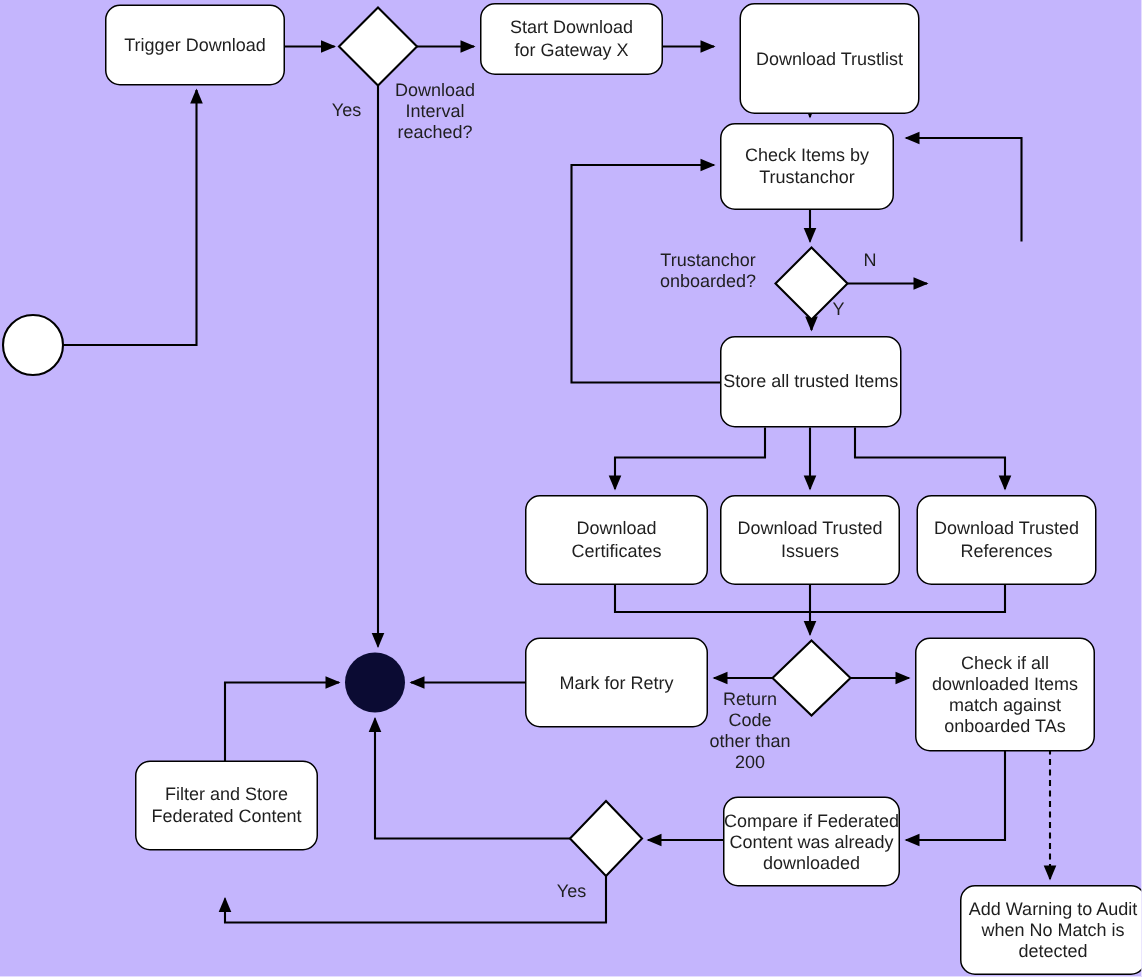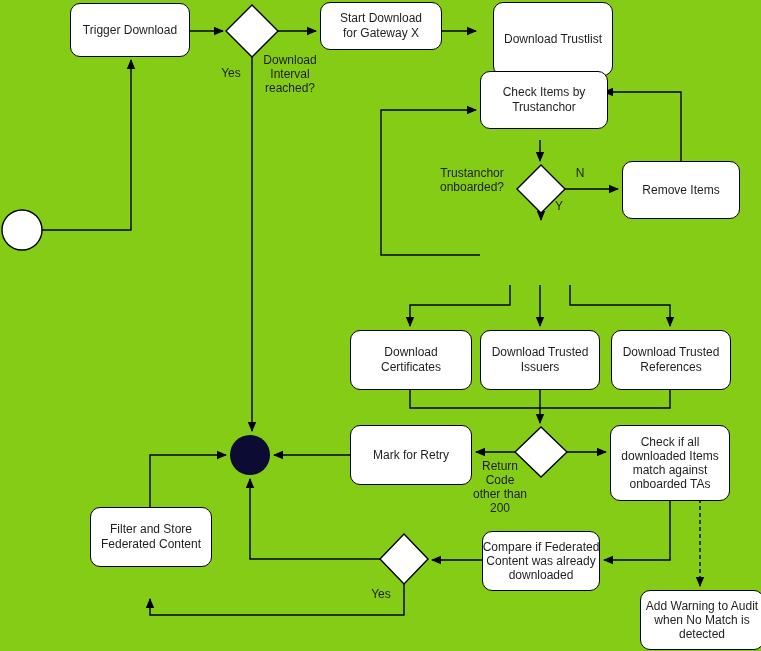--- a/index.html
+++ b/index.html
@@ -1,20 +1,20 @@
 <!DOCTYPE html>
 <html><head>
 <meta charset="utf-8">
 <style>
   html, body { margin: 0; padding: 0; background: #ffffff; }
   .canvas {
     position: relative;
     width: 761px;
     height: 651px;
-    background: #84cc16;
+    background: #c4b5fd;
     font-family: "Liberation Sans", sans-serif;
     overflow: hidden;
   }
   .canvas svg { position: absolute; left: 0; top: 0; }
   .node {
     position: absolute;
     box-sizing: border-box;
     background: #ffffff;
     border: 1.4px solid #000000;
     border-radius: 10px;
@@ -85,23 +85,23 @@
 
       <circle cx="22" cy="230" r="20" fill="#ffffff"></circle>
       <circle cx="250" cy="455" r="20" stroke="none" fill="#0b0b33"></circle>
     </g>
   </svg>
 
   <div class="node" style="left:70px;top:3px;width:120px;height:54px">Trigger Download</div>
   <div class="node" style="left:320px;top:2px;width:122px;height:48px">Start Download
 for Gateway X</div>
   <div class="node" style="left:493px;top:2px;width:120px;height:74px">Download Trustlist</div>
-  <div class="node" style="left:480px;top:71px;width:128px;height:58px">Check Items by
+  <div class="node" style="left:480px;top:82px;width:116px;height:58px">Check Items by
 Trustanchor</div>
-  <div class="node" style="left:622px;top:161px;width:118px;height:58px">Remove Items</div>
+  <div class="node" style="left:480px;top:224px;width:121px;height:61px">Store all trusted Items</div>
   <div class="node" style="left:350px;top:330px;width:122px;height:60px">Download
 Certificates</div>
   <div class="node" style="left:480px;top:330px;width:120px;height:60px">Download Trusted
 Issuers</div>
   <div class="node" style="left:611px;top:330px;width:120px;height:60px">Download Trusted
 References</div>
   <div class="node" style="left:350px;top:425px;width:122px;height:60px">Mark for Retry</div>
   <div class="node" style="left:610px;top:425px;width:120px;height:76px;line-height:14px">Check if all
 downloaded Items
 match against

